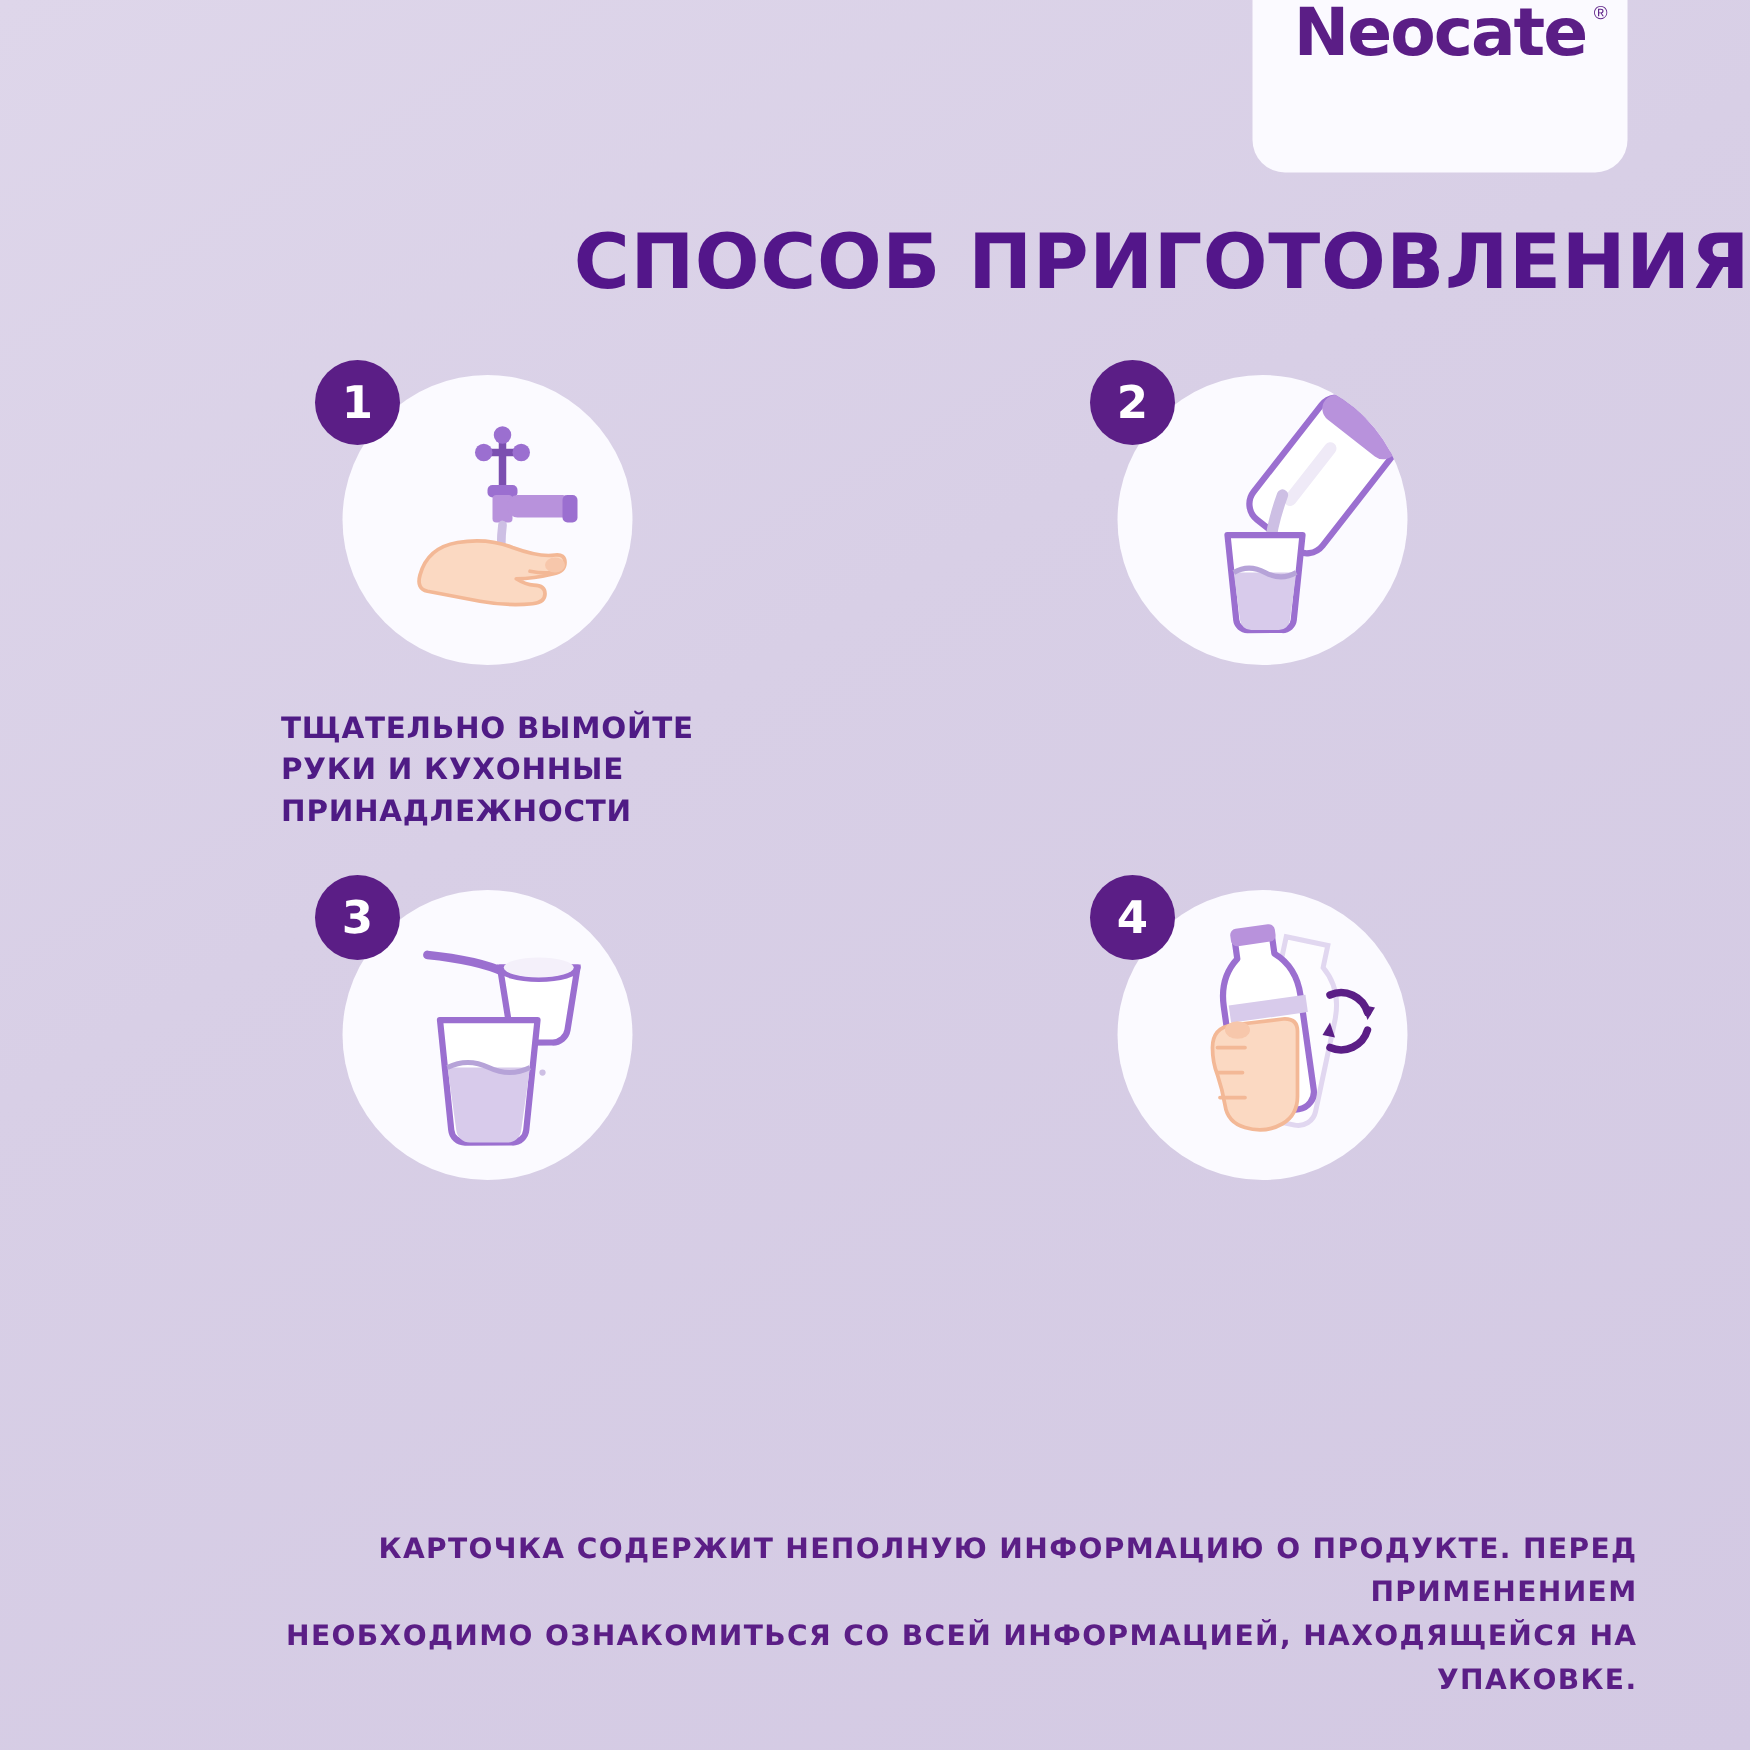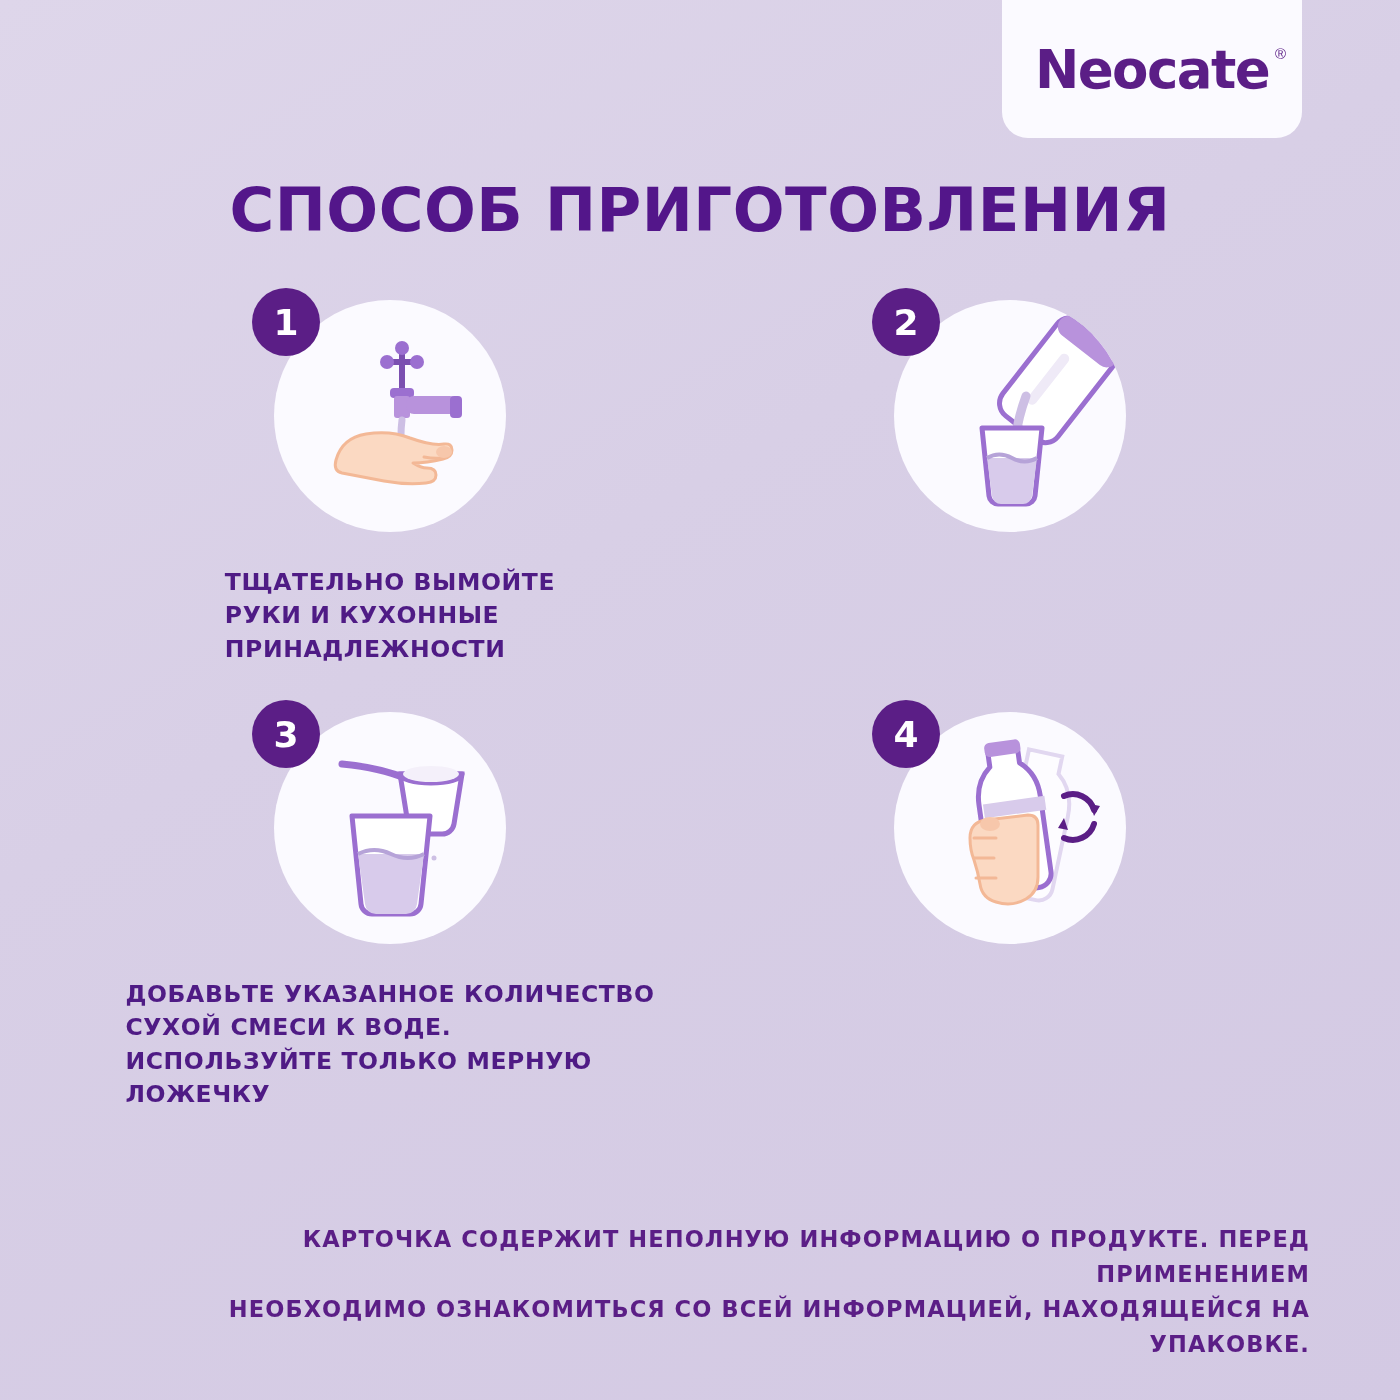--- a/index.html
+++ b/index.html
@@ -19,21 +19,20 @@
   .brand-badge {
     position: absolute;
     top: 0;
     right: 98px;
     width: 300px;
     height: 138px;
     background: #fbfaff;
     border-bottom-left-radius: 26px;
     border-bottom-right-radius: 26px;
     display: flex;
-    align-items: center;
     justify-content: center;
   }
   .brand-wrap {
     position: relative;
     display: inline-block;
   }
   .brand-name {
     font-family: "DejaVu Sans", sans-serif;
     font-size: 53px;
     font-weight: bold;
@@ -49,21 +48,21 @@
     color: #5b1e86;
     font-family: "Liberation Sans", sans-serif;
   }
 
   
   .page-title {
     position: absolute;
     top: 178px;
     left: 0;
     width: 100%;
-    text-align: center;
+    text-align: right;
     font-family: "DejaVu Sans", sans-serif;
     font-size: 61px;
     font-weight: bold;
     letter-spacing: 0.5px;
     color: #53168a;
     line-height: 1.05;
   }
 
   
   .steps {
@@ -229,24 +228,20 @@
           <circle cx="150" cy="132" r="3" fill="#cdbfe4"></circle>
           <circle cx="160" cy="146" r="2.5" fill="#cdbfe4"></circle>
           <circle cx="144" cy="152" r="2" fill="#cdbfe4"></circle>
 
           <path d="M78 104 h78 l-9 88 a11 11 0 0 1 -11 10 h-38 a11 11 0 0 1 -11 -10 z" fill="#ffffff" stroke="#9b6fd0" stroke-width="5" stroke-linejoin="round"></path>
           <path d="M84 142 h66 l-7 50 a11 11 0 0 1 -11 10 h-30 a11 11 0 0 1 -11 -10 z" fill="#d8cbeb"></path>
           <path d="M84 142 q16 -8 33 0 q17 8 33 0" stroke="#b6a3d8" stroke-width="4" fill="none"></path>
         </svg>
       </div>
     </div>
-    <div class="step-caption">ДОБАВЬТЕ УКАЗАННОЕ КОЛИЧЕСТВО
-СУХОЙ СМЕСИ К ВОДЕ.
-ИСПОЛЬЗУЙТЕ ТОЛЬКО МЕРНУЮ
-ЛОЖЕЧКУ</div>
   </div>
 
   <div class="step step-4 row2">
     <div class="circle-wrap">
       <div class="badge">4</div>
       <div class="circle">
         <svg width="232" height="232" viewBox="0 0 232 232">
 
           <g opacity="0.45" transform="rotate(12 140 110)">
             <path d="M120 40 h34 v18 q18 14 18 40 v74 a14 14 0 0 1 -14 14 h-42 a14 14 0 0 1 -14 -14 v-74 q0 -26 18 -40 z" fill="#ffffff" stroke="#c2addd" stroke-width="4"></path>

